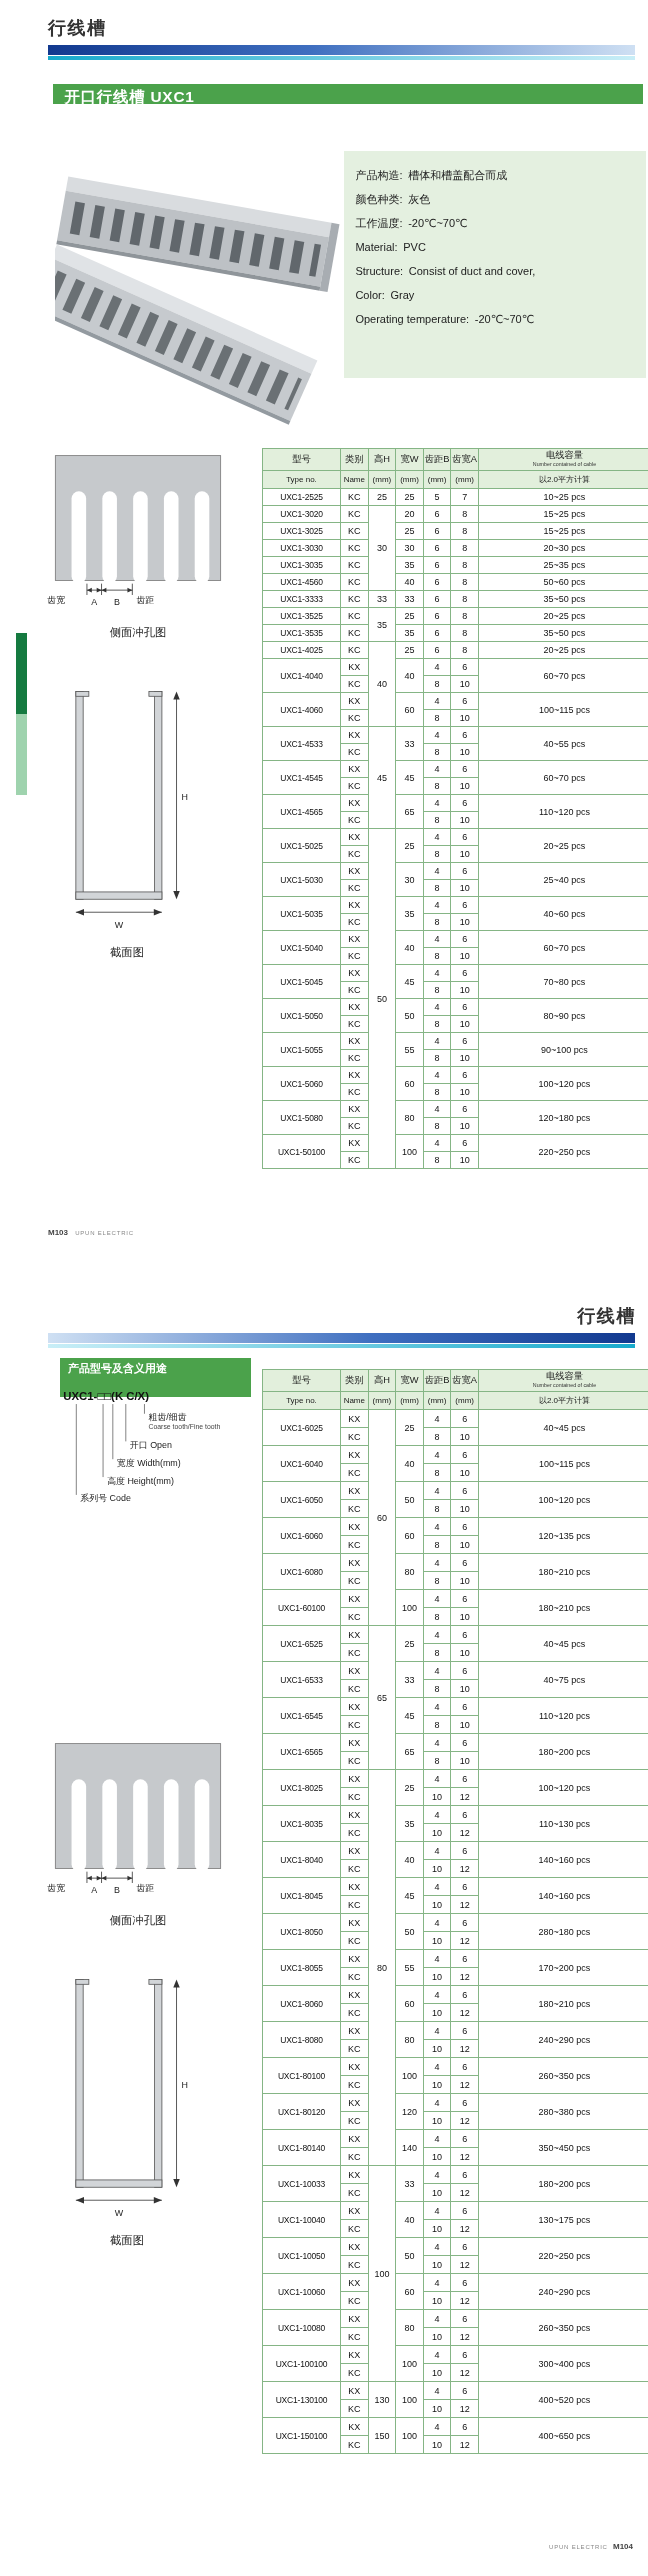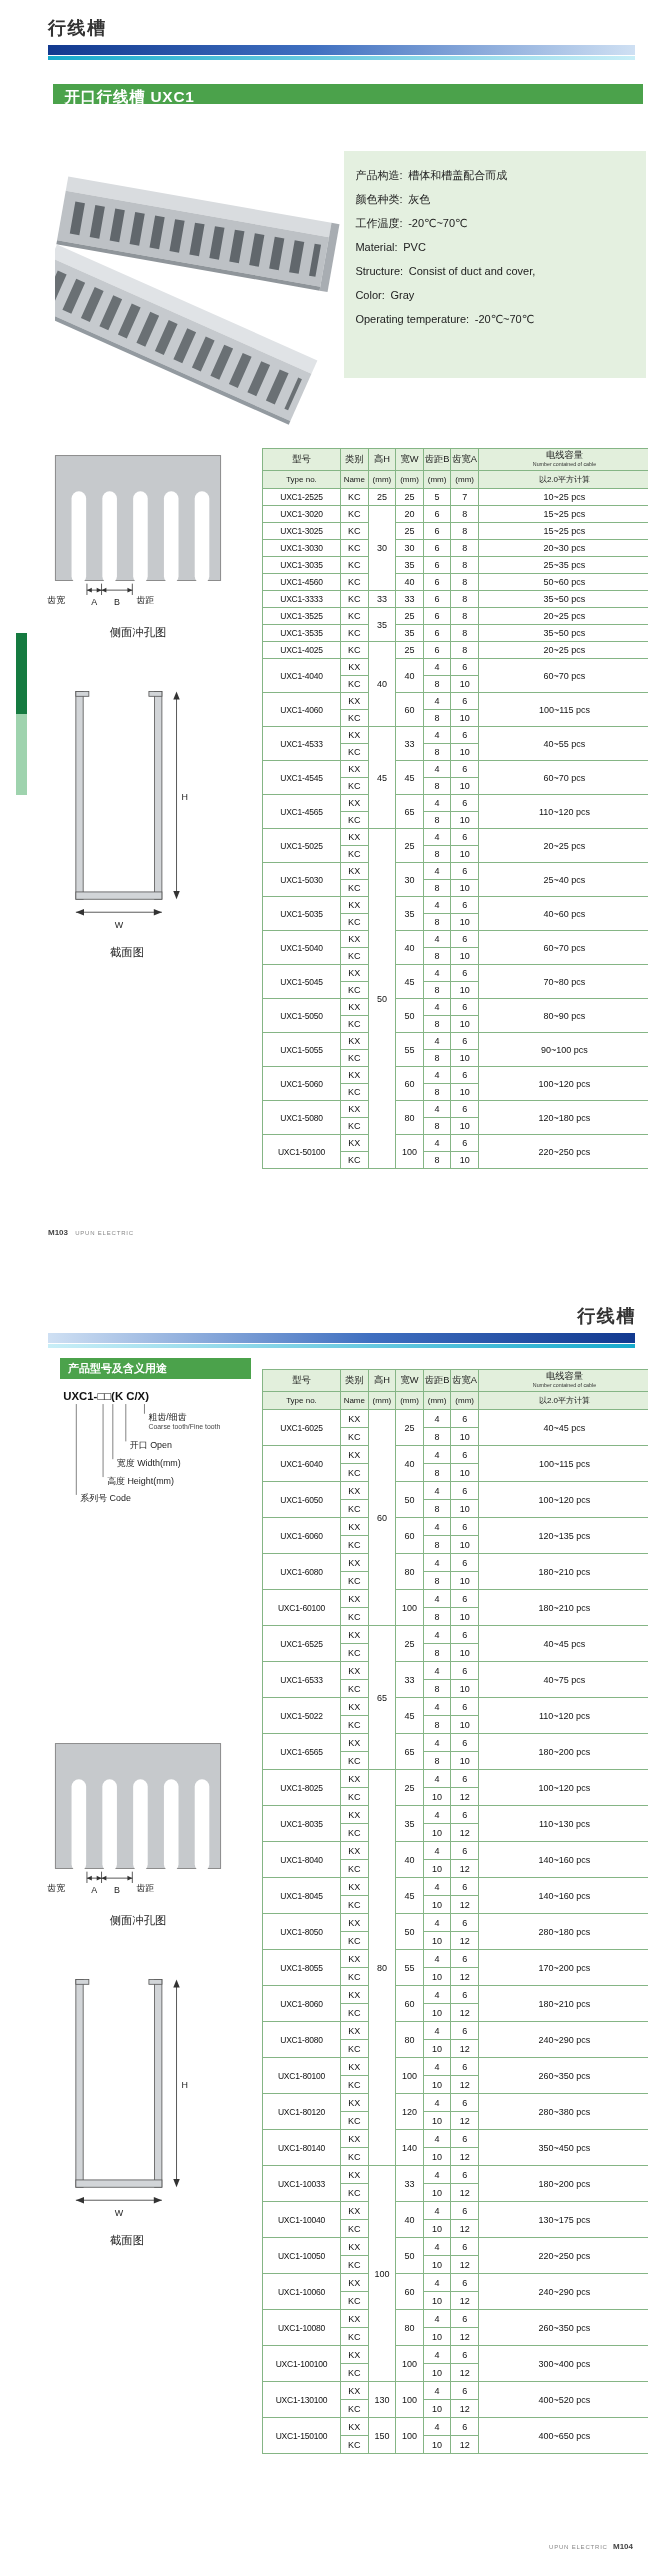--- a/index.html
+++ b/index.html
@@ -23,21 +23,21 @@
   .iline{line-height:24px;white-space:nowrap}
   .ilab{margin-right:5.7px}
   
   .comb{position:absolute;left:27.6px;top:449px;width:188px;height:198px}
   .xsec{position:absolute;left:42px;top:680px;width:138px;height:281px}
   .d-lbl{font-size:11px;fill:#222}
   .d-cap{font-size:14px;fill:#222}
   .d-dim{stroke:#333;stroke-width:1;fill:none}
   .d-arr{fill:#333}
   
-  .model-bar{position:absolute;left:44px;top:70px;width:191px;height:21px;line-height:21px;background:#4ba24b;
+  .model-bar{position:absolute;left:44px;top:70px;width:191px;height:39px;line-height:21px;background:#4ba24b;
     color:#fff;font-size:11px;font-weight:bold;padding-left:8px}
   .codes{position:absolute;left:44px;top:99px;width:203px;height:142px}
   .code-txt{font-size:14px;font-weight:bold;fill:#111}
   .code-lbl{font-size:11px;fill:#222}
   .code-lbl-en{font-size:8.5px;fill:#444}
   .code-line{stroke:#666;stroke-width:1;fill:none}
   
   .tbl-wrap{position:absolute;left:246px}
   #w1{top:448px}
   #w2{top:81px}
@@ -703,21 +703,21 @@
             <td class="cb">4</td>
             <td class="ca">6</td>
             <td class="cc" rowspan="2">40~75 pcs</td>
           </tr>
           <tr>
             <td class="cn1">KC</td>
             <td class="cb">8</td>
             <td class="ca">10</td>
           </tr>
           <tr>
-            <td class="cm" rowspan="2">UXC1-5022</td>
+            <td class="cm" rowspan="2">UXC1-6545</td>
             <td class="cn1">KX</td>
             <td class="cw" rowspan="2">45</td>
             <td class="cb">4</td>
             <td class="ca">6</td>
             <td class="cc" rowspan="2">110~120 pcs</td>
           </tr>
           <tr>
             <td class="cn1">KC</td>
             <td class="cb">8</td>
             <td class="ca">10</td>

